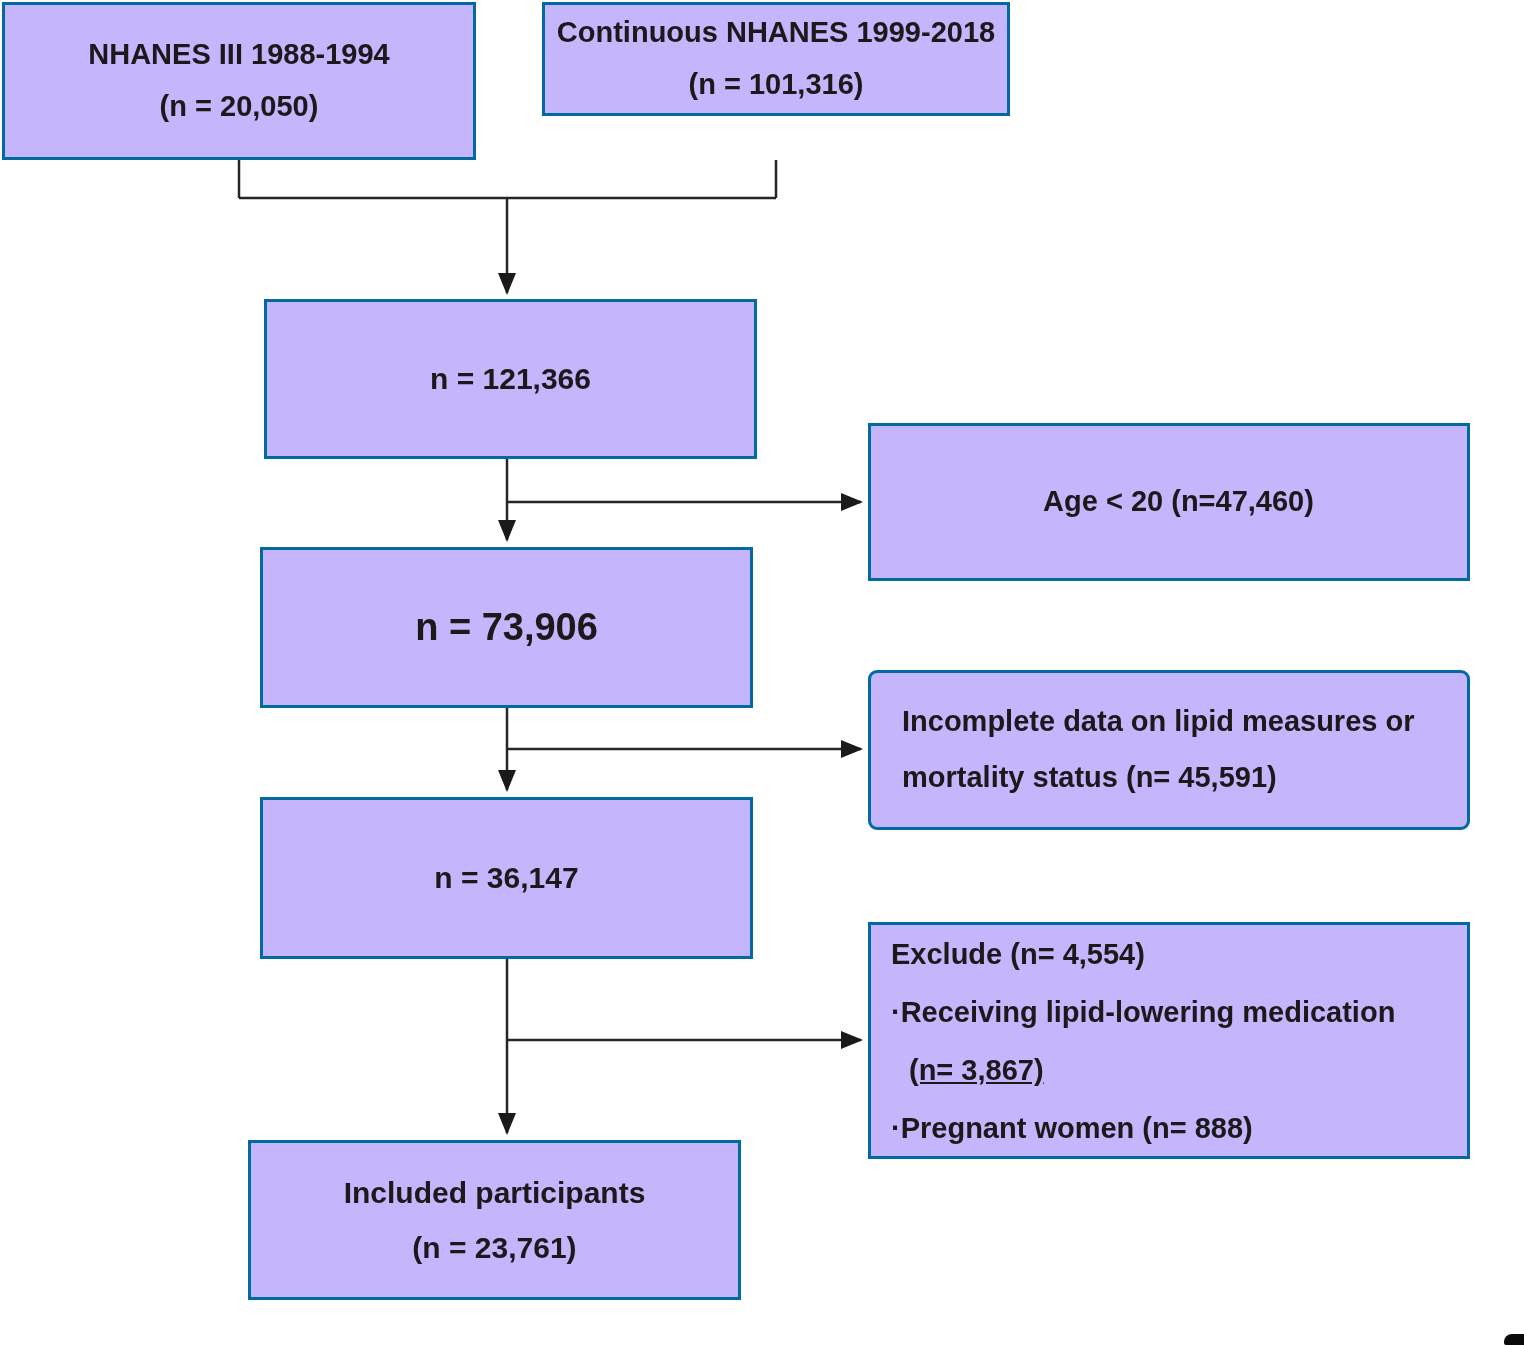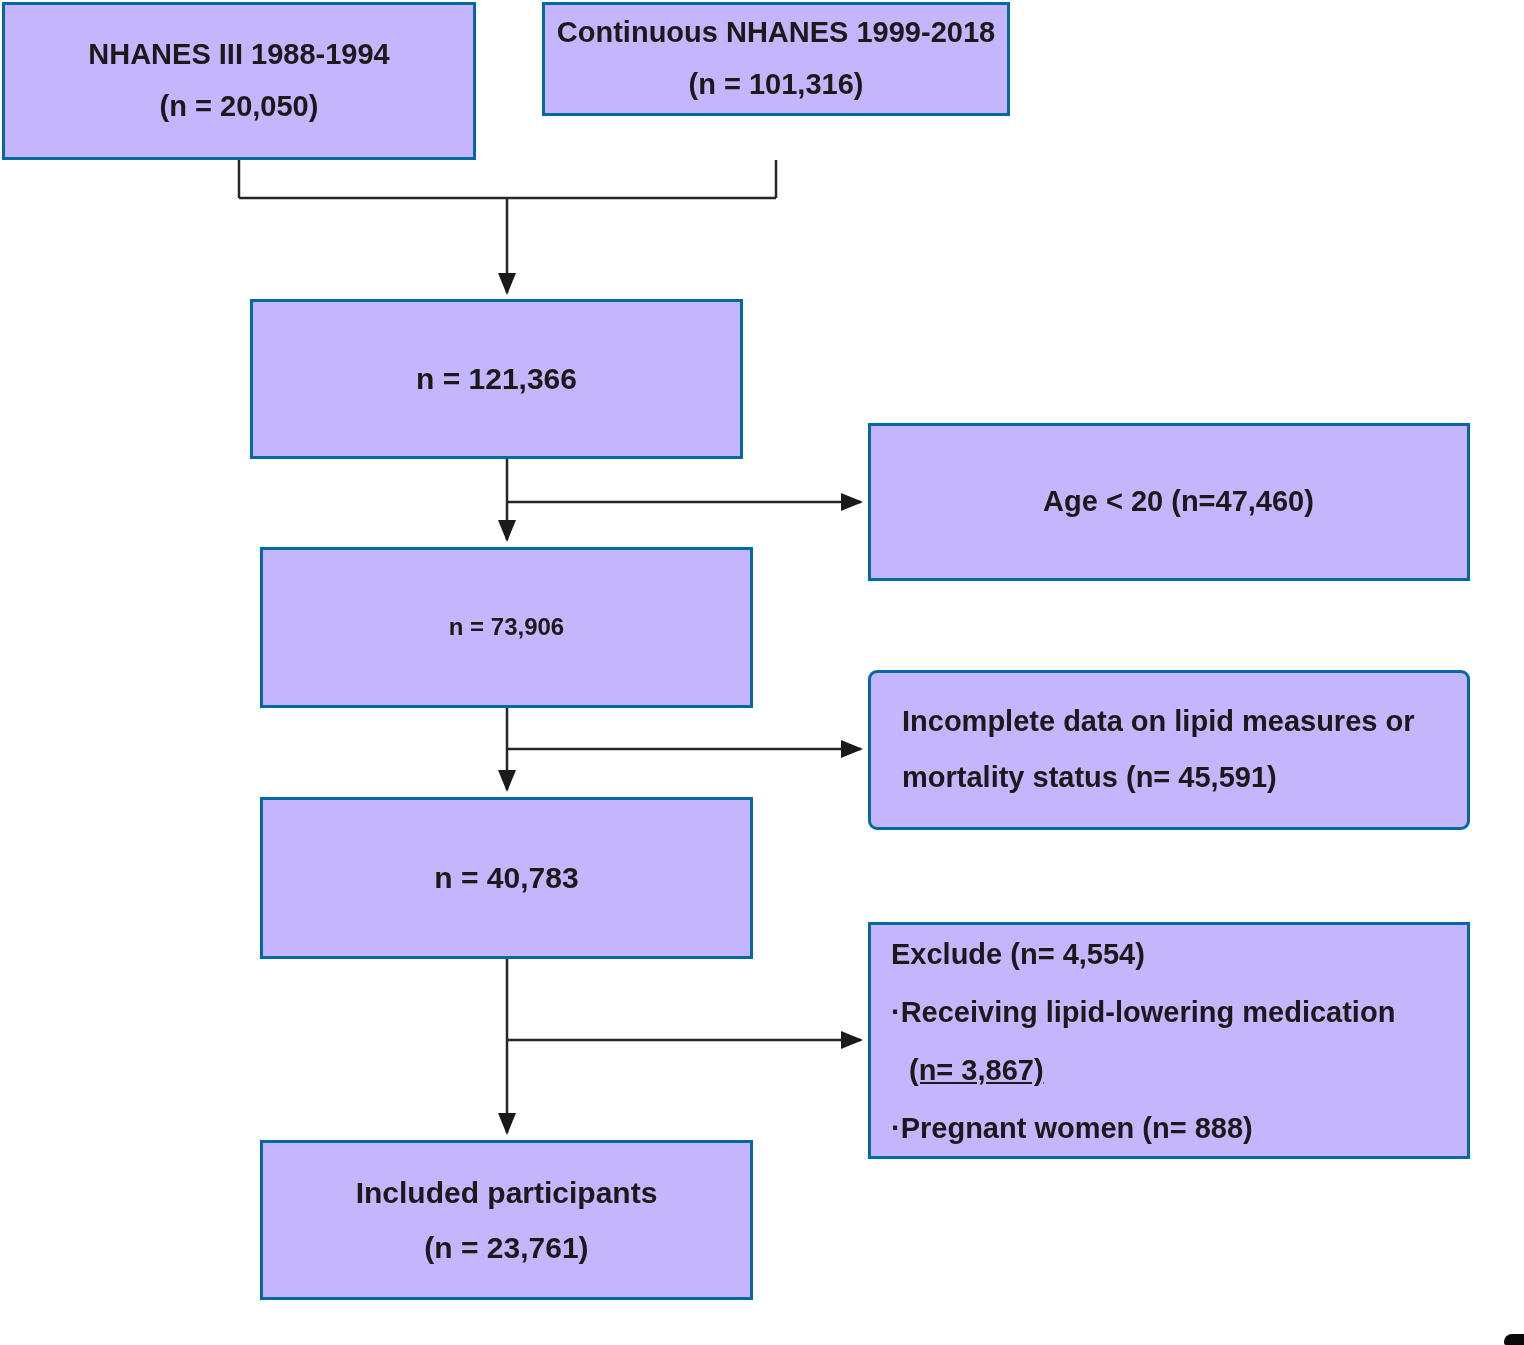--- a/index.html
+++ b/index.html
@@ -31,24 +31,24 @@
   .center { align-items: center; text-align: center; }
   .leftalign { align-items: flex-start; text-align: left; padding-left: 31px; padding-right: 12px; }
 
   .box .line { line-height: 1.78; white-space: nowrap; }
 
   
   #box-src-left  { left: 2px;   top: 2px;  width: 474px; height: 158px; font-size: 29px; }
   #box-src-right { left: 542px; top: 2px;  width: 468px; height: 114px; font-size: 29px; }
 
   
-  #box-pooled    { left: 250px; top: 299px;  width: 493px; height: 160px; font-size: 30px; }
-  #box-age-kept  { left: 260px; top: 547px;  width: 493px; height: 161px; font-size: 24px; }
+  #box-pooled    { left: 264px; top: 299px;  width: 493px; height: 160px; font-size: 30px; }
+  #box-age-kept  { left: 260px; top: 547px;  width: 493px; height: 161px; font-size: 38px; }
   #box-lipid-kept{ left: 260px; top: 797px;  width: 493px; height: 162px; font-size: 30px; }
-  #box-included  { left: 260px; top: 1140px; width: 493px; height: 160px; font-size: 30px; }
+  #box-included  { left: 248px; top: 1140px; width: 493px; height: 160px; font-size: 30px; }
   #box-included .line { line-height: 1.85; }
 
   
   #box-excl-age        { left: 868px; top: 423px; width: 602px; height: 158px; font-size: 29px; align-items: center; }
   #box-excl-incomplete { left: 868px; top: 670px; width: 602px; height: 160px; font-size: 29px; border-radius: 9px; }
   #box-excl-other      { left: 868px; top: 922px; width: 602px; height: 237px; font-size: 29px; padding-left: 20px; }
   #box-excl-incomplete .line { line-height: 1.92; }
   #box-excl-other .line      { line-height: 2.0; }
   #box-excl-other .line.indent { padding-left: 18px; text-decoration: underline; }
 
@@ -106,21 +106,21 @@
   <div class="box center" id="box-age-kept">
     <div class="line">n = 73,906</div>
   </div>
 
   <div class="box leftalign" id="box-excl-incomplete">
     <div class="line">Incomplete data on lipid measures or</div>
     <div class="line">mortality status (n= 45,591)</div>
   </div>
 
   <div class="box center" id="box-lipid-kept">
-    <div class="line">n = 40,783</div>
+    <div class="line">n = 36,147</div>
   </div>
 
   <div class="box leftalign" id="box-excl-other">
     <div class="line">Exclude (n= 4,554)</div>
     <div class="line">·Receiving lipid-lowering medication</div>
     <div class="line indent">(n= 3,867)</div>
     <div class="line">·Pregnant women (n= 888)</div>
   </div>
 
   <div class="box center" id="box-included">

